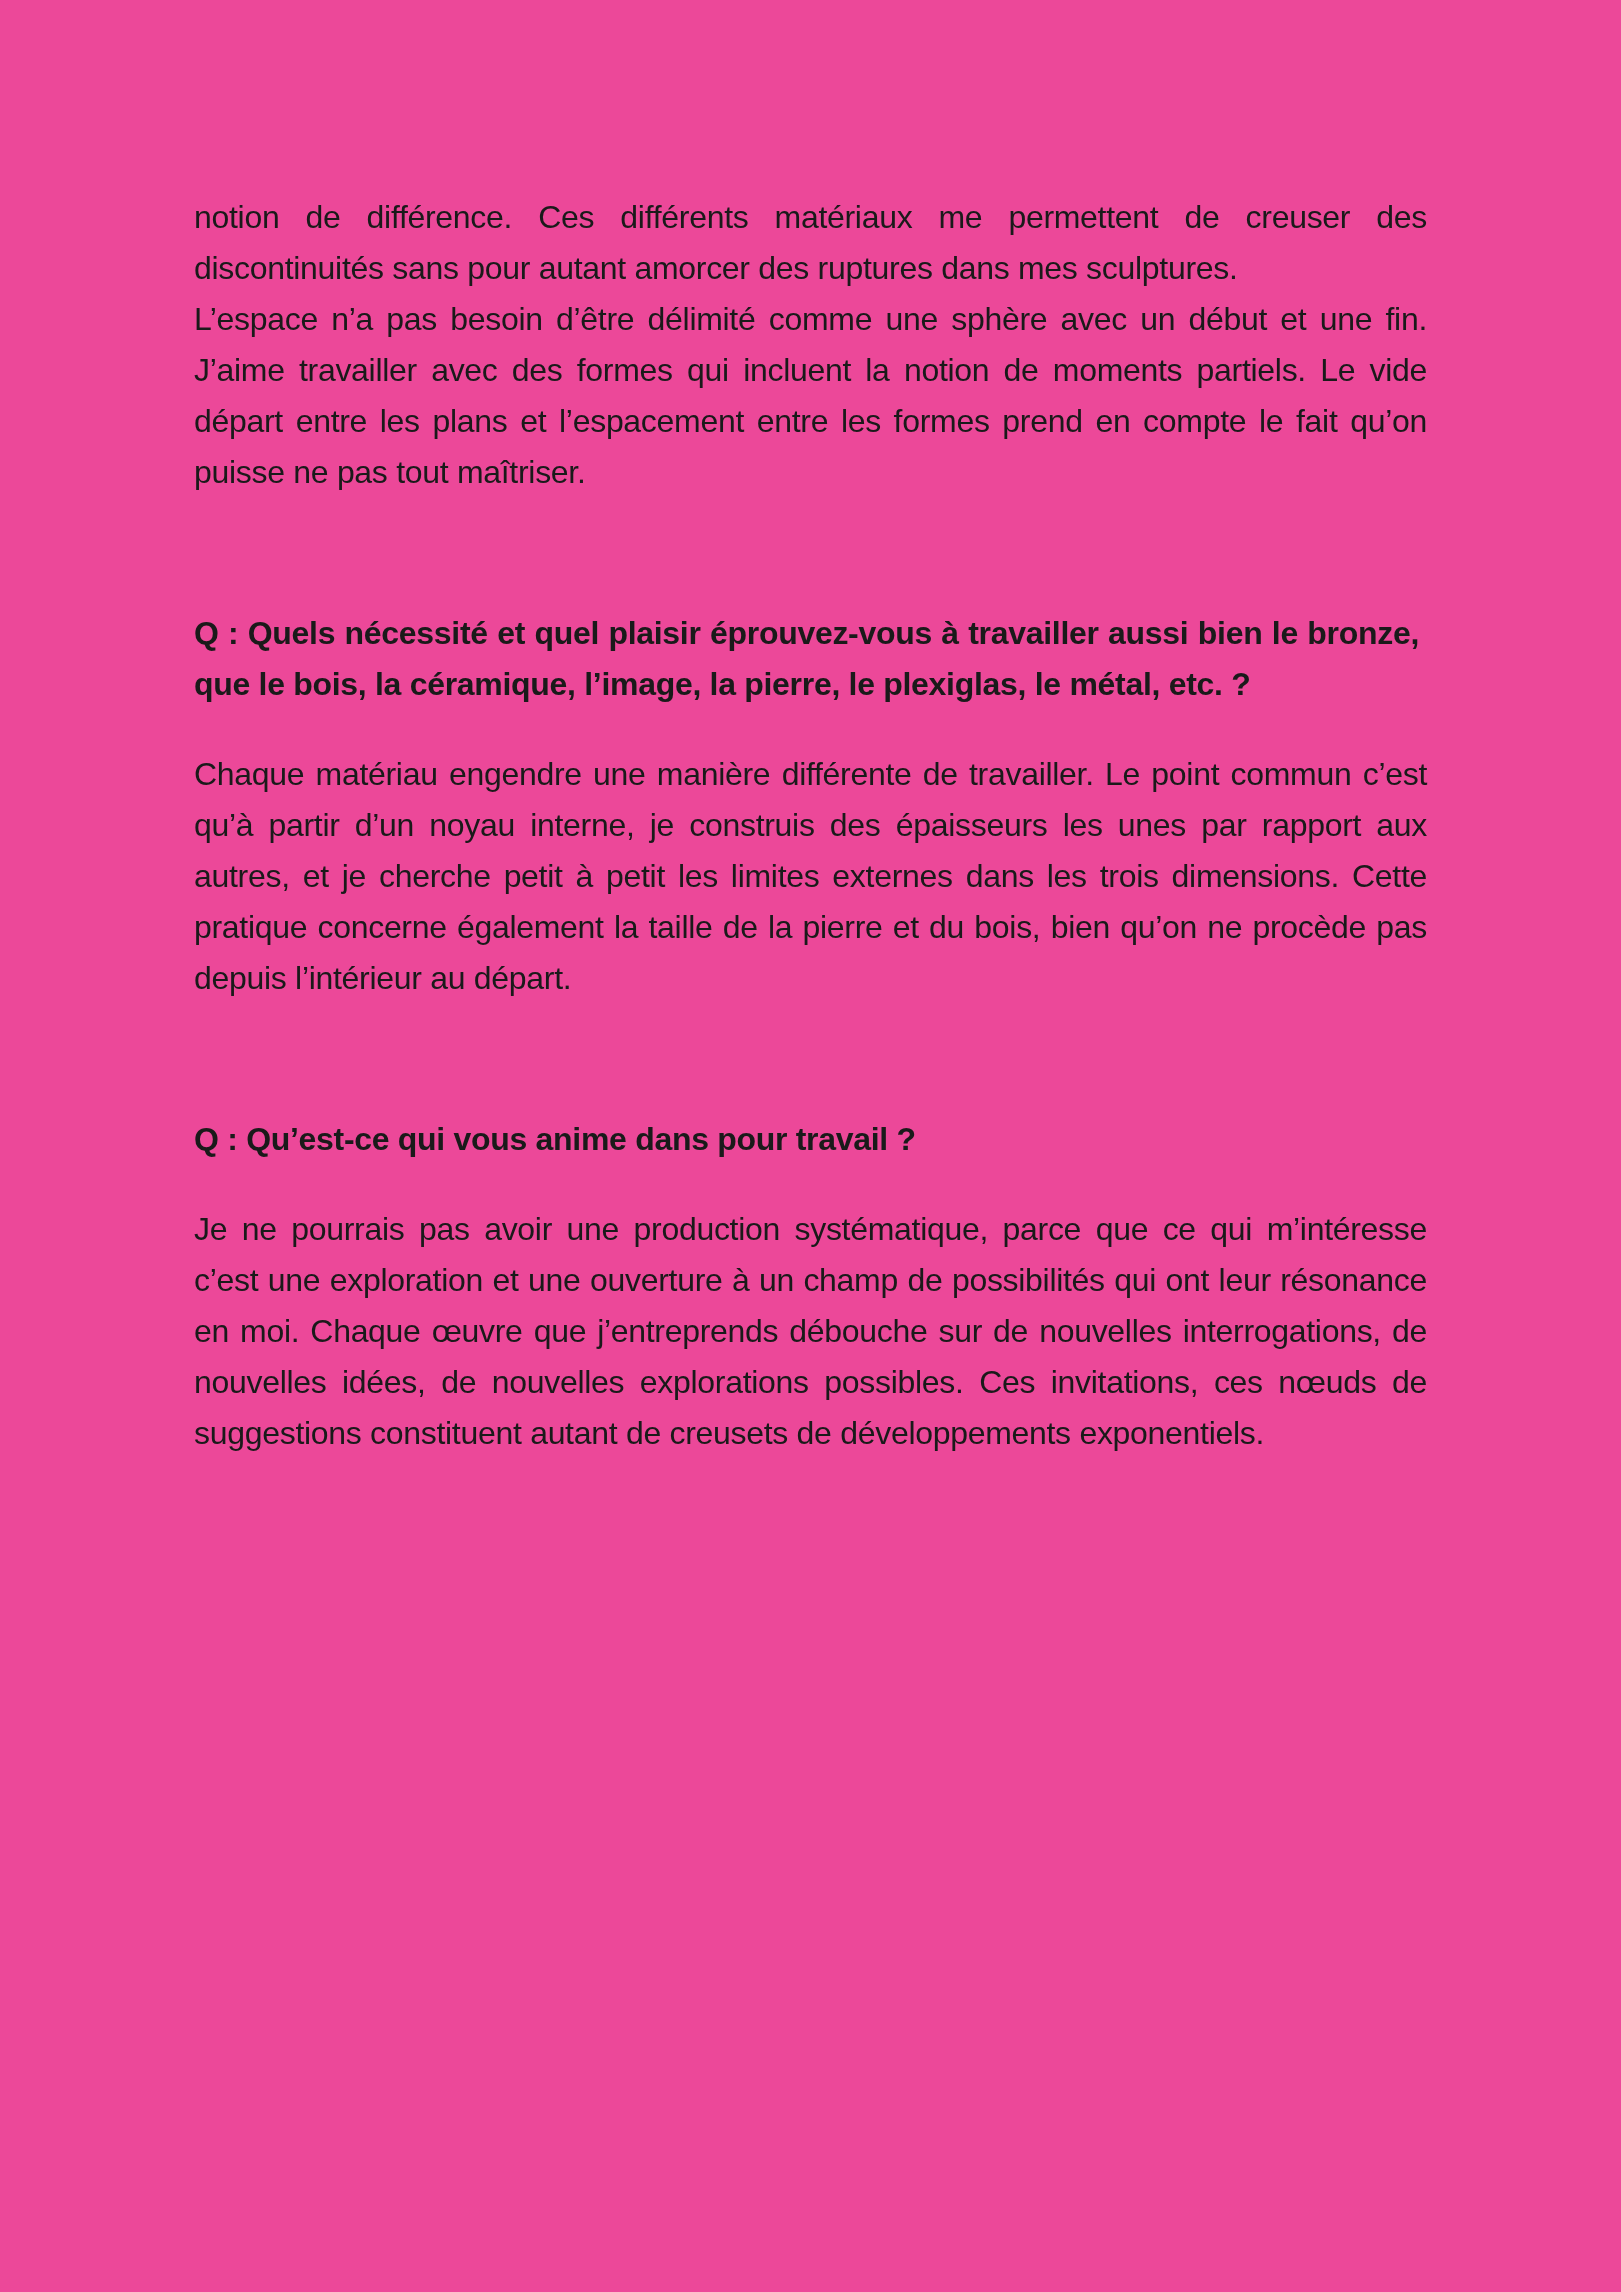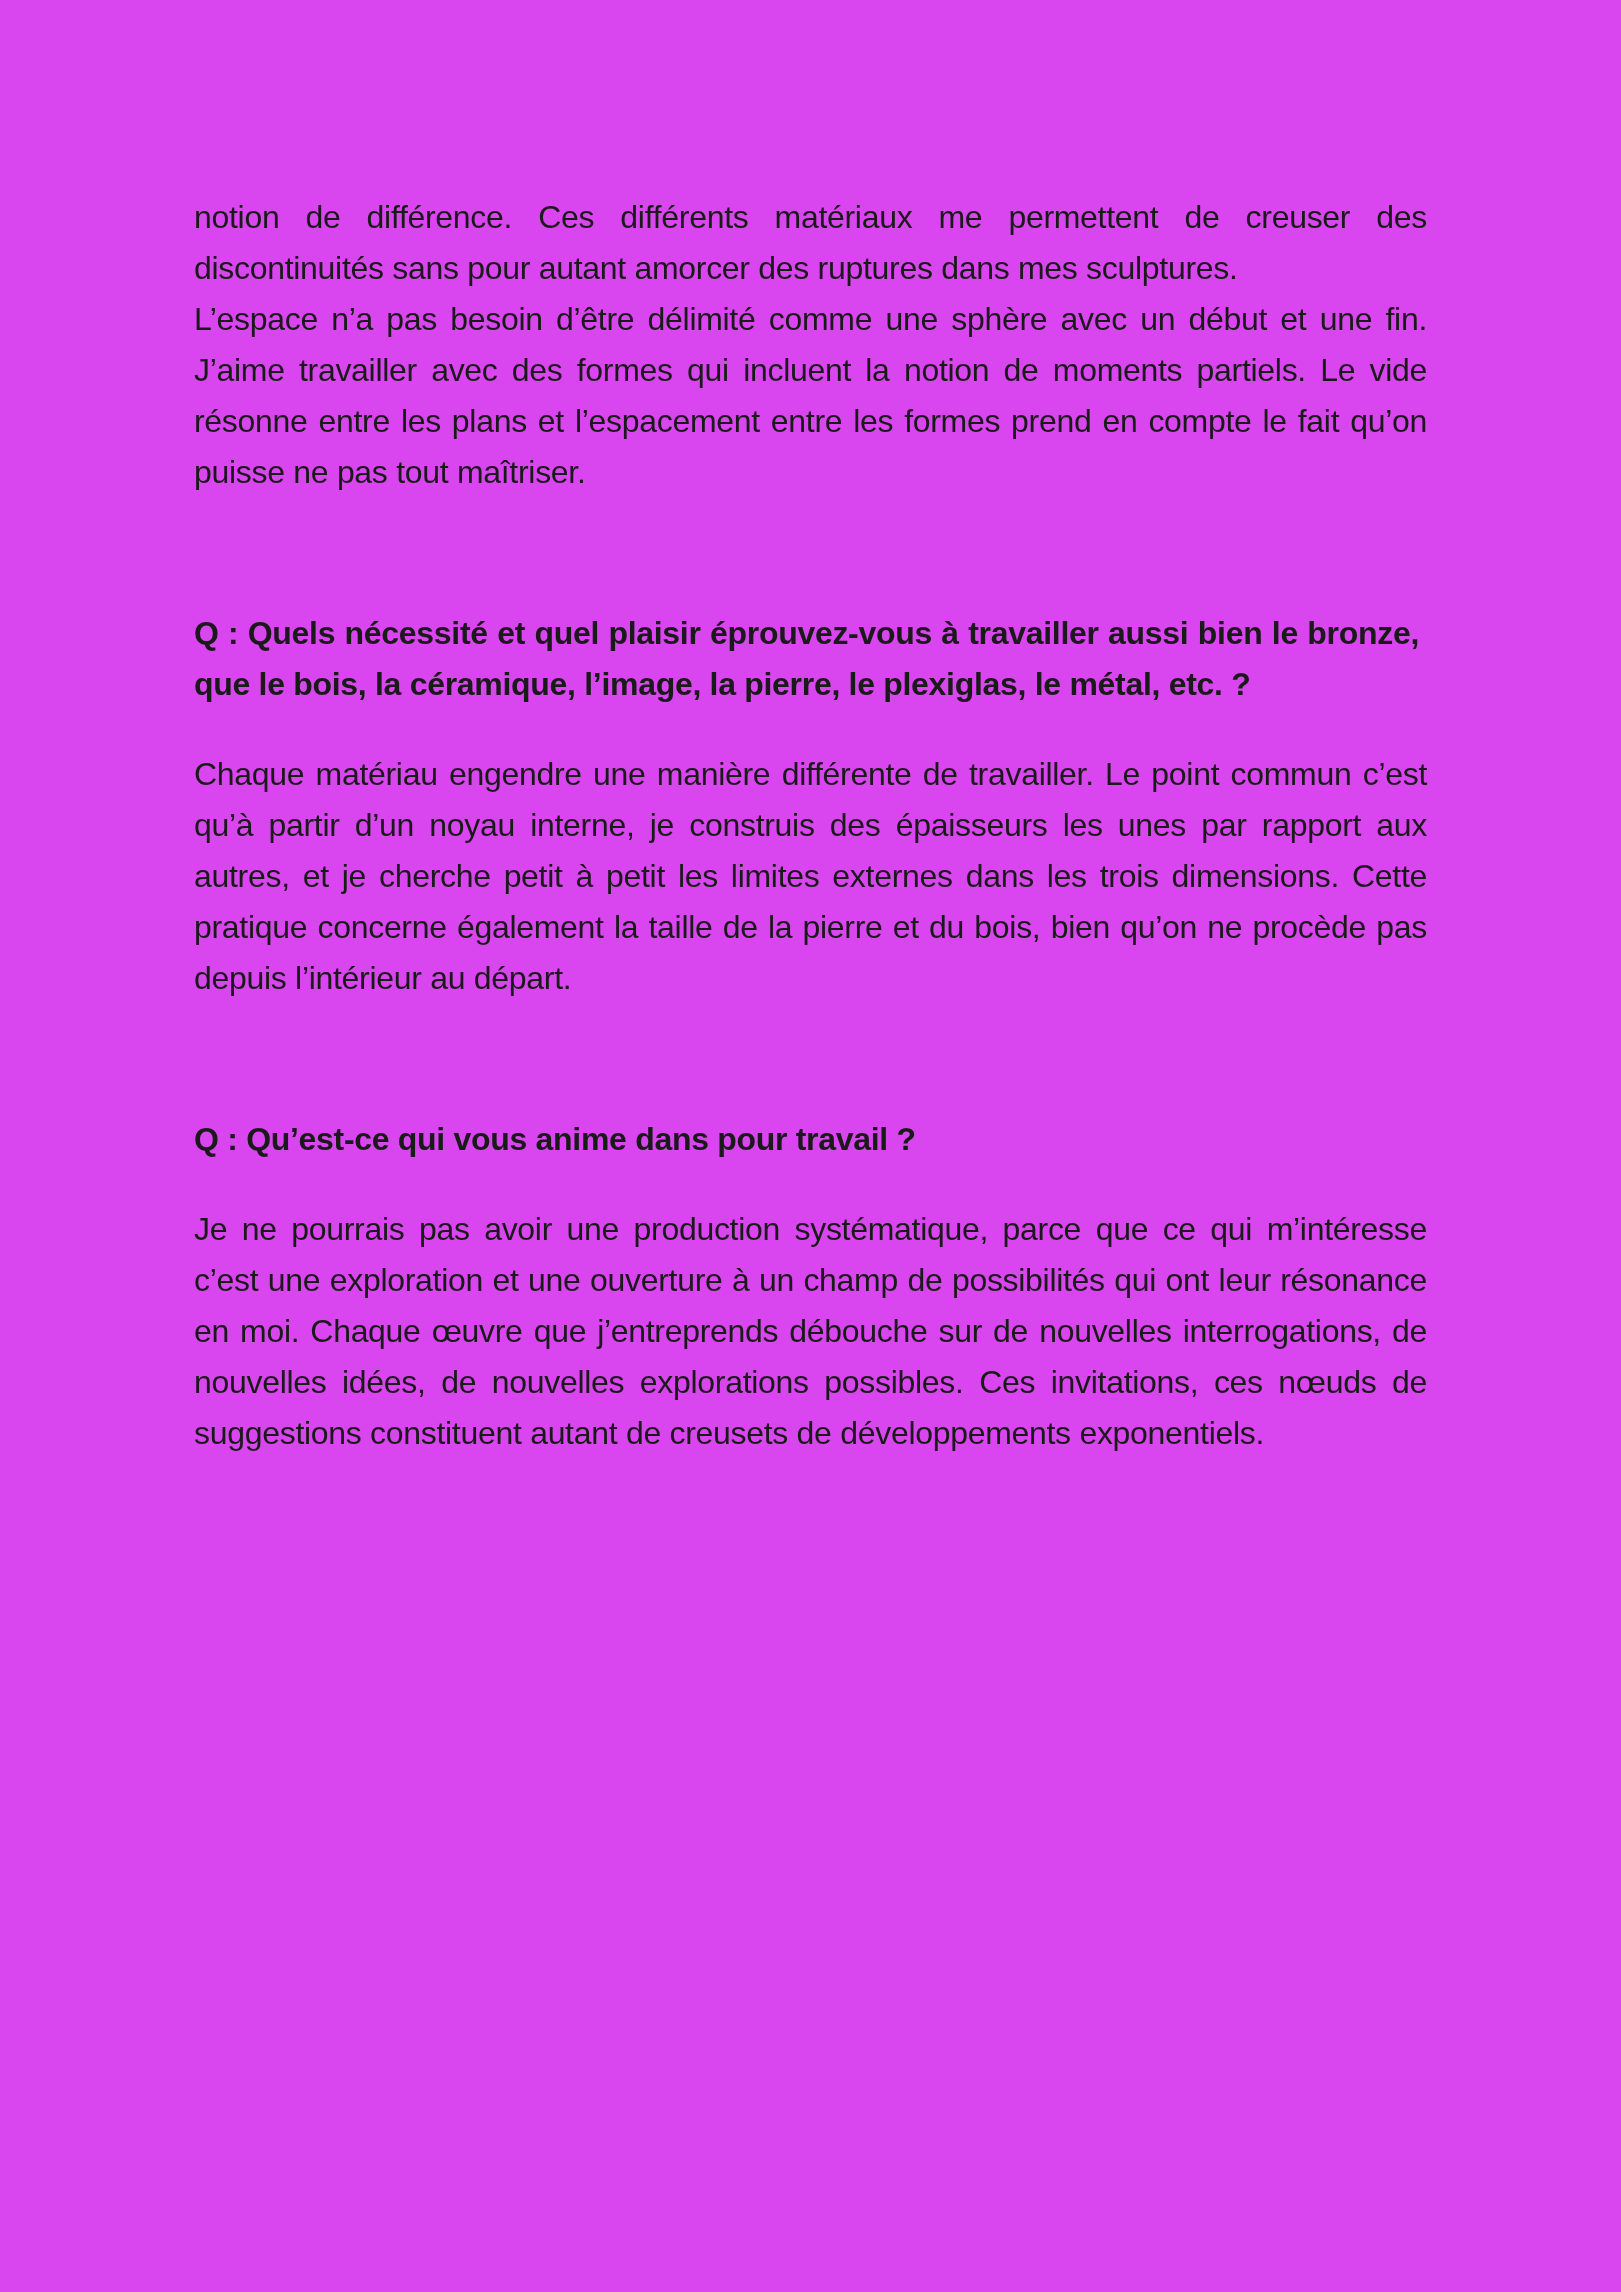--- a/index.html
+++ b/index.html
@@ -4,21 +4,21 @@
 <style>
   html, body {
     margin: 0;
     padding: 0;
     background: #ffffff;
   }
   .page {
     position: relative;
     width: 1621px;
     height: 2293px;
-    background: #d946ef;
+    background: #ec4899;
     overflow: hidden;
     box-sizing: border-box;
   }
   .content {
     box-sizing: border-box;
     width: 100%;
     padding: 192px 194px 0 194px;
   }
   .para {
     margin: 0;
@@ -34,20 +34,20 @@
     font-weight: 700;
     margin: 110px 8px 39px 0;
   }
 </style>
 </head>
 <body>
 
 <div class="page">
   <div class="content">
     <p class="para">notion de différence. Ces différents matériaux me permettent de creuser des discontinuités sans pour autant amorcer des ruptures dans mes sculptures.</p>
-    <p class="para">L’espace n’a pas besoin d’être délimité comme une sphère avec un début et une fin.  J’aime travailler avec des formes qui incluent la notion de moments partiels. Le vide résonne entre les plans et l’espacement entre les formes prend en compte le fait qu’on puisse ne pas tout maîtriser.</p>
+    <p class="para">L’espace n’a pas besoin d’être délimité comme une sphère avec un début et une fin.  J’aime travailler avec des formes qui incluent la notion de moments partiels. Le vide départ entre les plans et l’espacement entre les formes prend en compte le fait qu’on puisse ne pas tout maîtriser.</p>
     <p class="para question">Q : Quels nécessité et quel plaisir éprouvez-vous à travailler aussi bien le bronze, que le bois, la céramique, l’image, la pierre, le plexiglas, le métal, etc. ?</p>
     <p class="para">Chaque matériau engendre une manière différente de travailler. Le point commun c’est qu’à partir d’un noyau interne, je construis des épaisseurs les unes par rapport aux autres, et je cherche petit à petit les limites externes dans les trois dimensions. Cette pratique concerne également la taille de la pierre et du bois, bien qu’on ne procède pas depuis l’intérieur au départ.</p>
     <p class="para question">Q : Qu’est-ce qui vous anime dans pour travail ?</p>
     <p class="para">Je ne pourrais pas avoir une production systématique, parce que ce qui m’intéresse c’est une exploration et une ouverture à un champ de possibilités qui ont leur résonance en moi. Chaque œuvre que j’entreprends débouche sur de nouvelles interrogations, de nouvelles idées, de nouvelles explorations possibles. Ces invitations, ces nœuds de suggestions constituent autant de creusets de  développements exponentiels.</p>
   </div>
 </div>
 
 
 </body></html>

